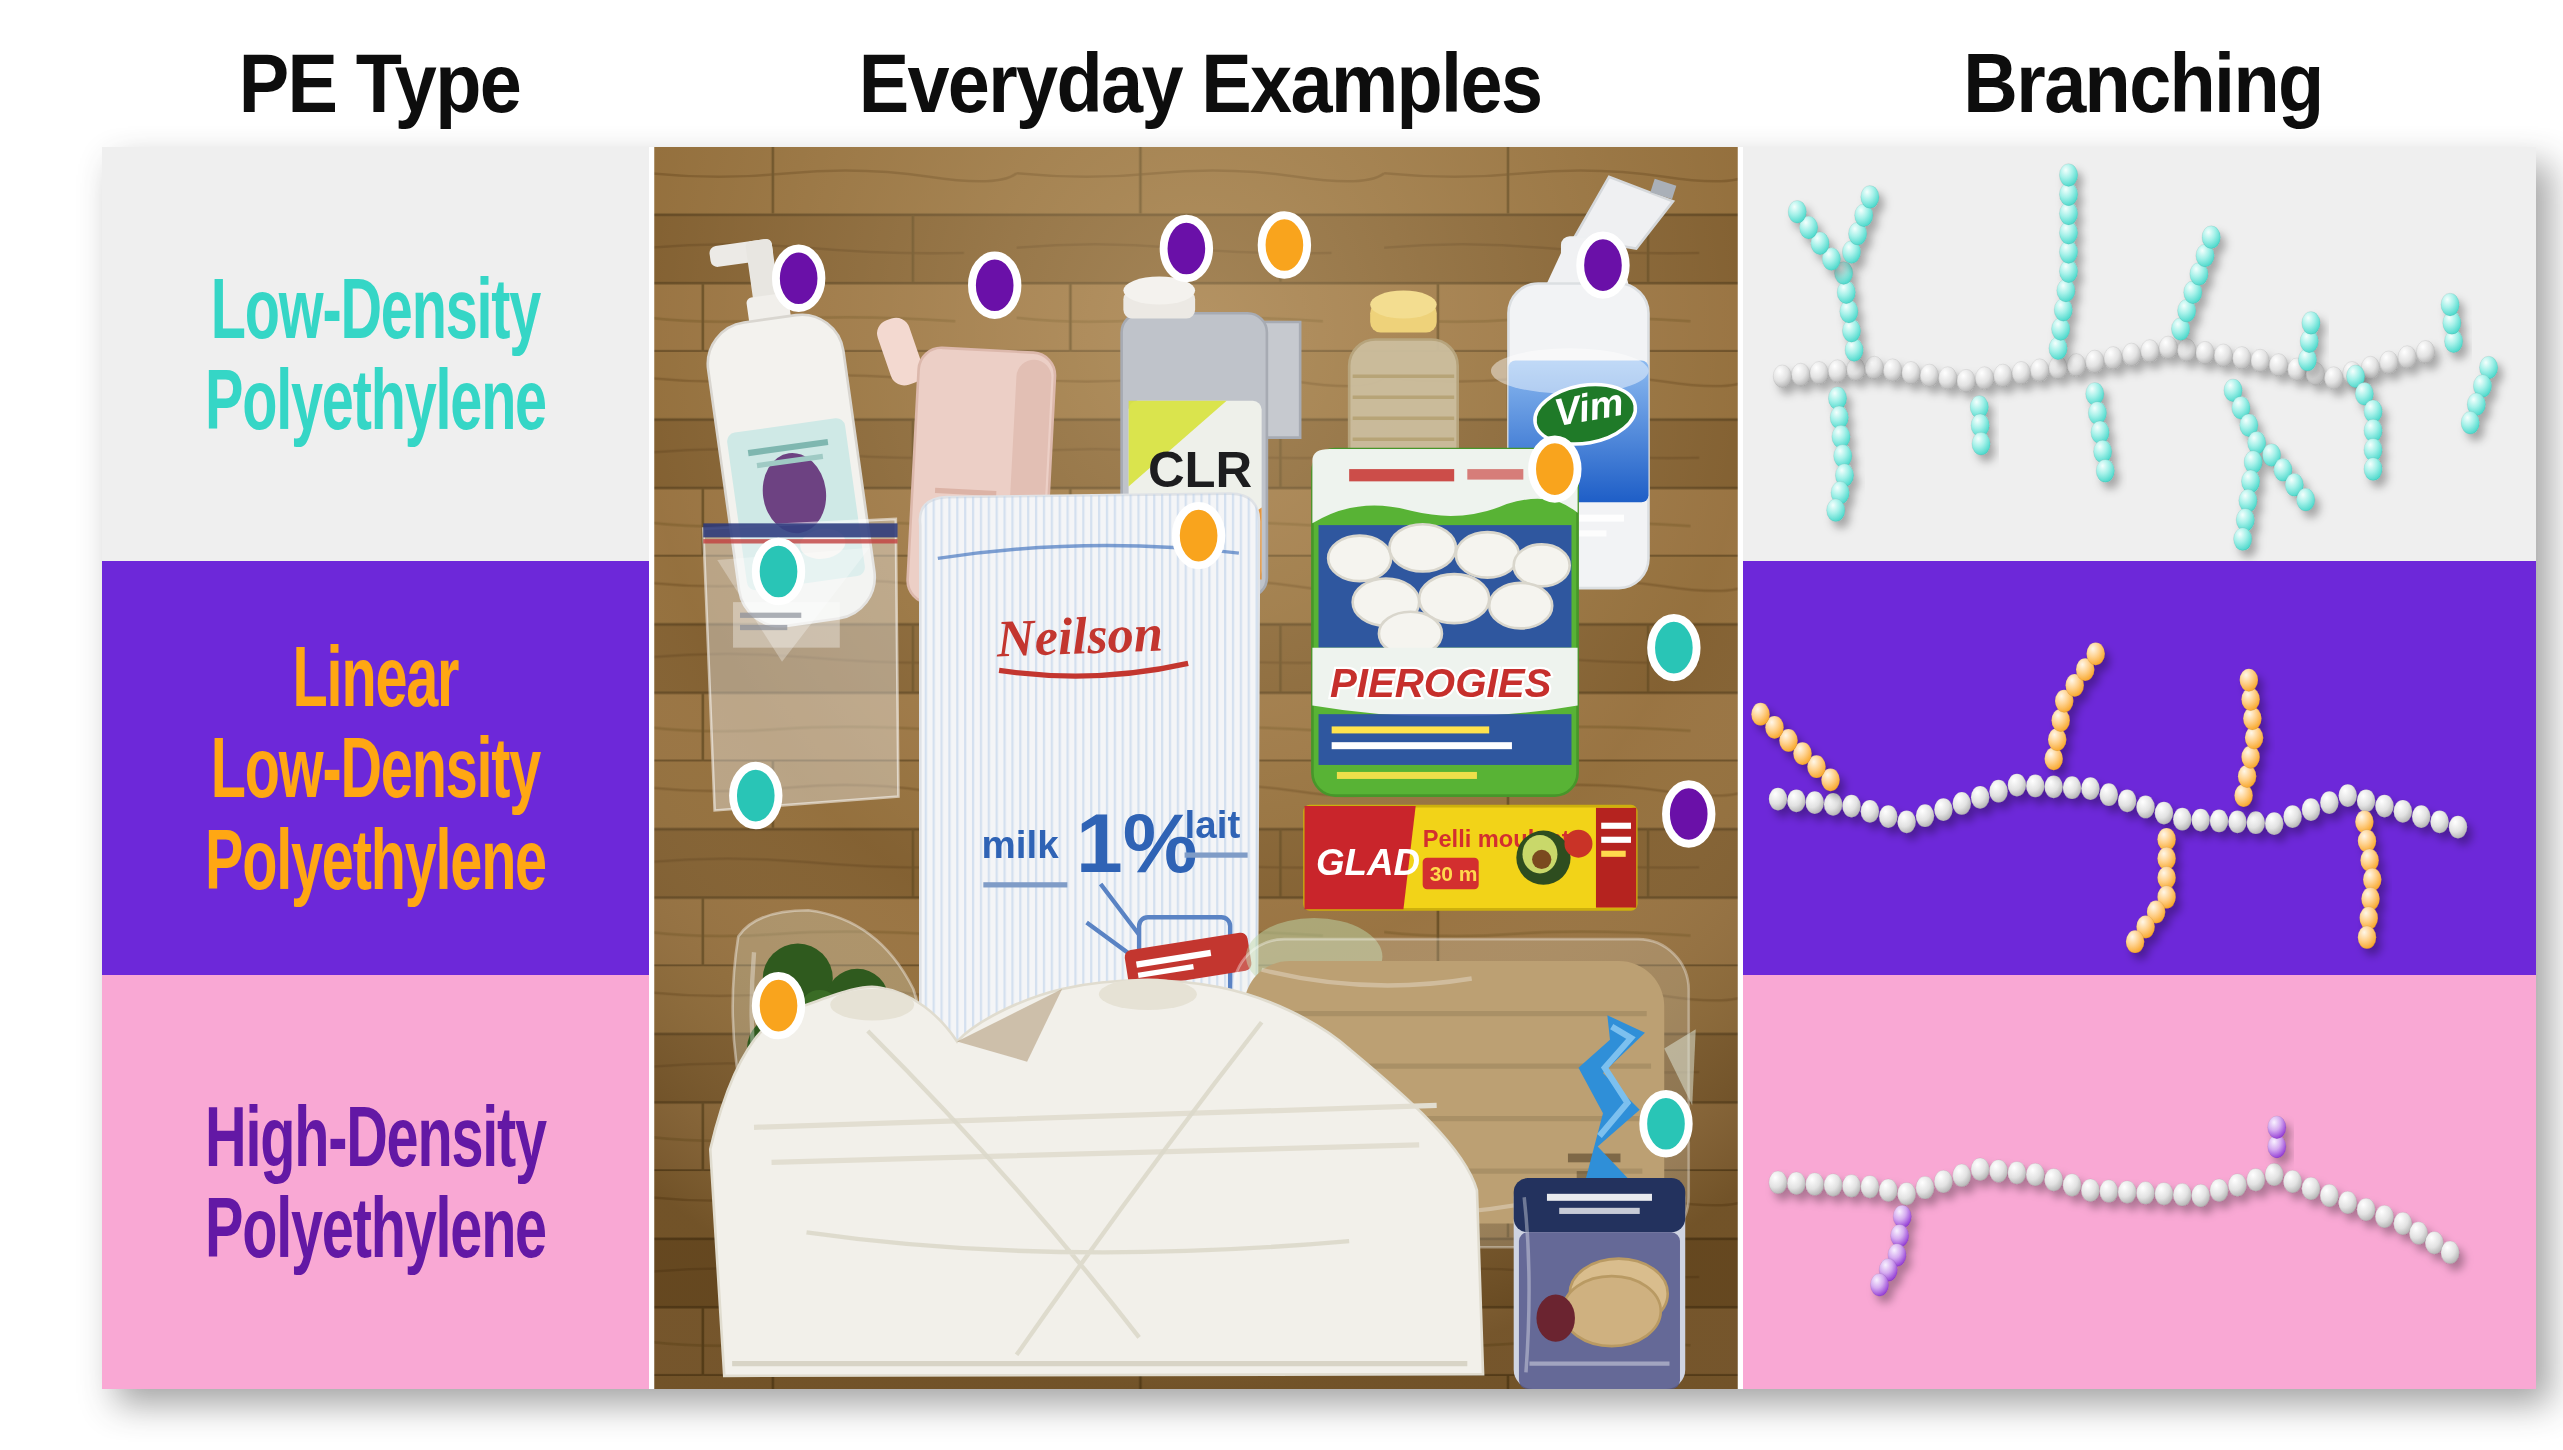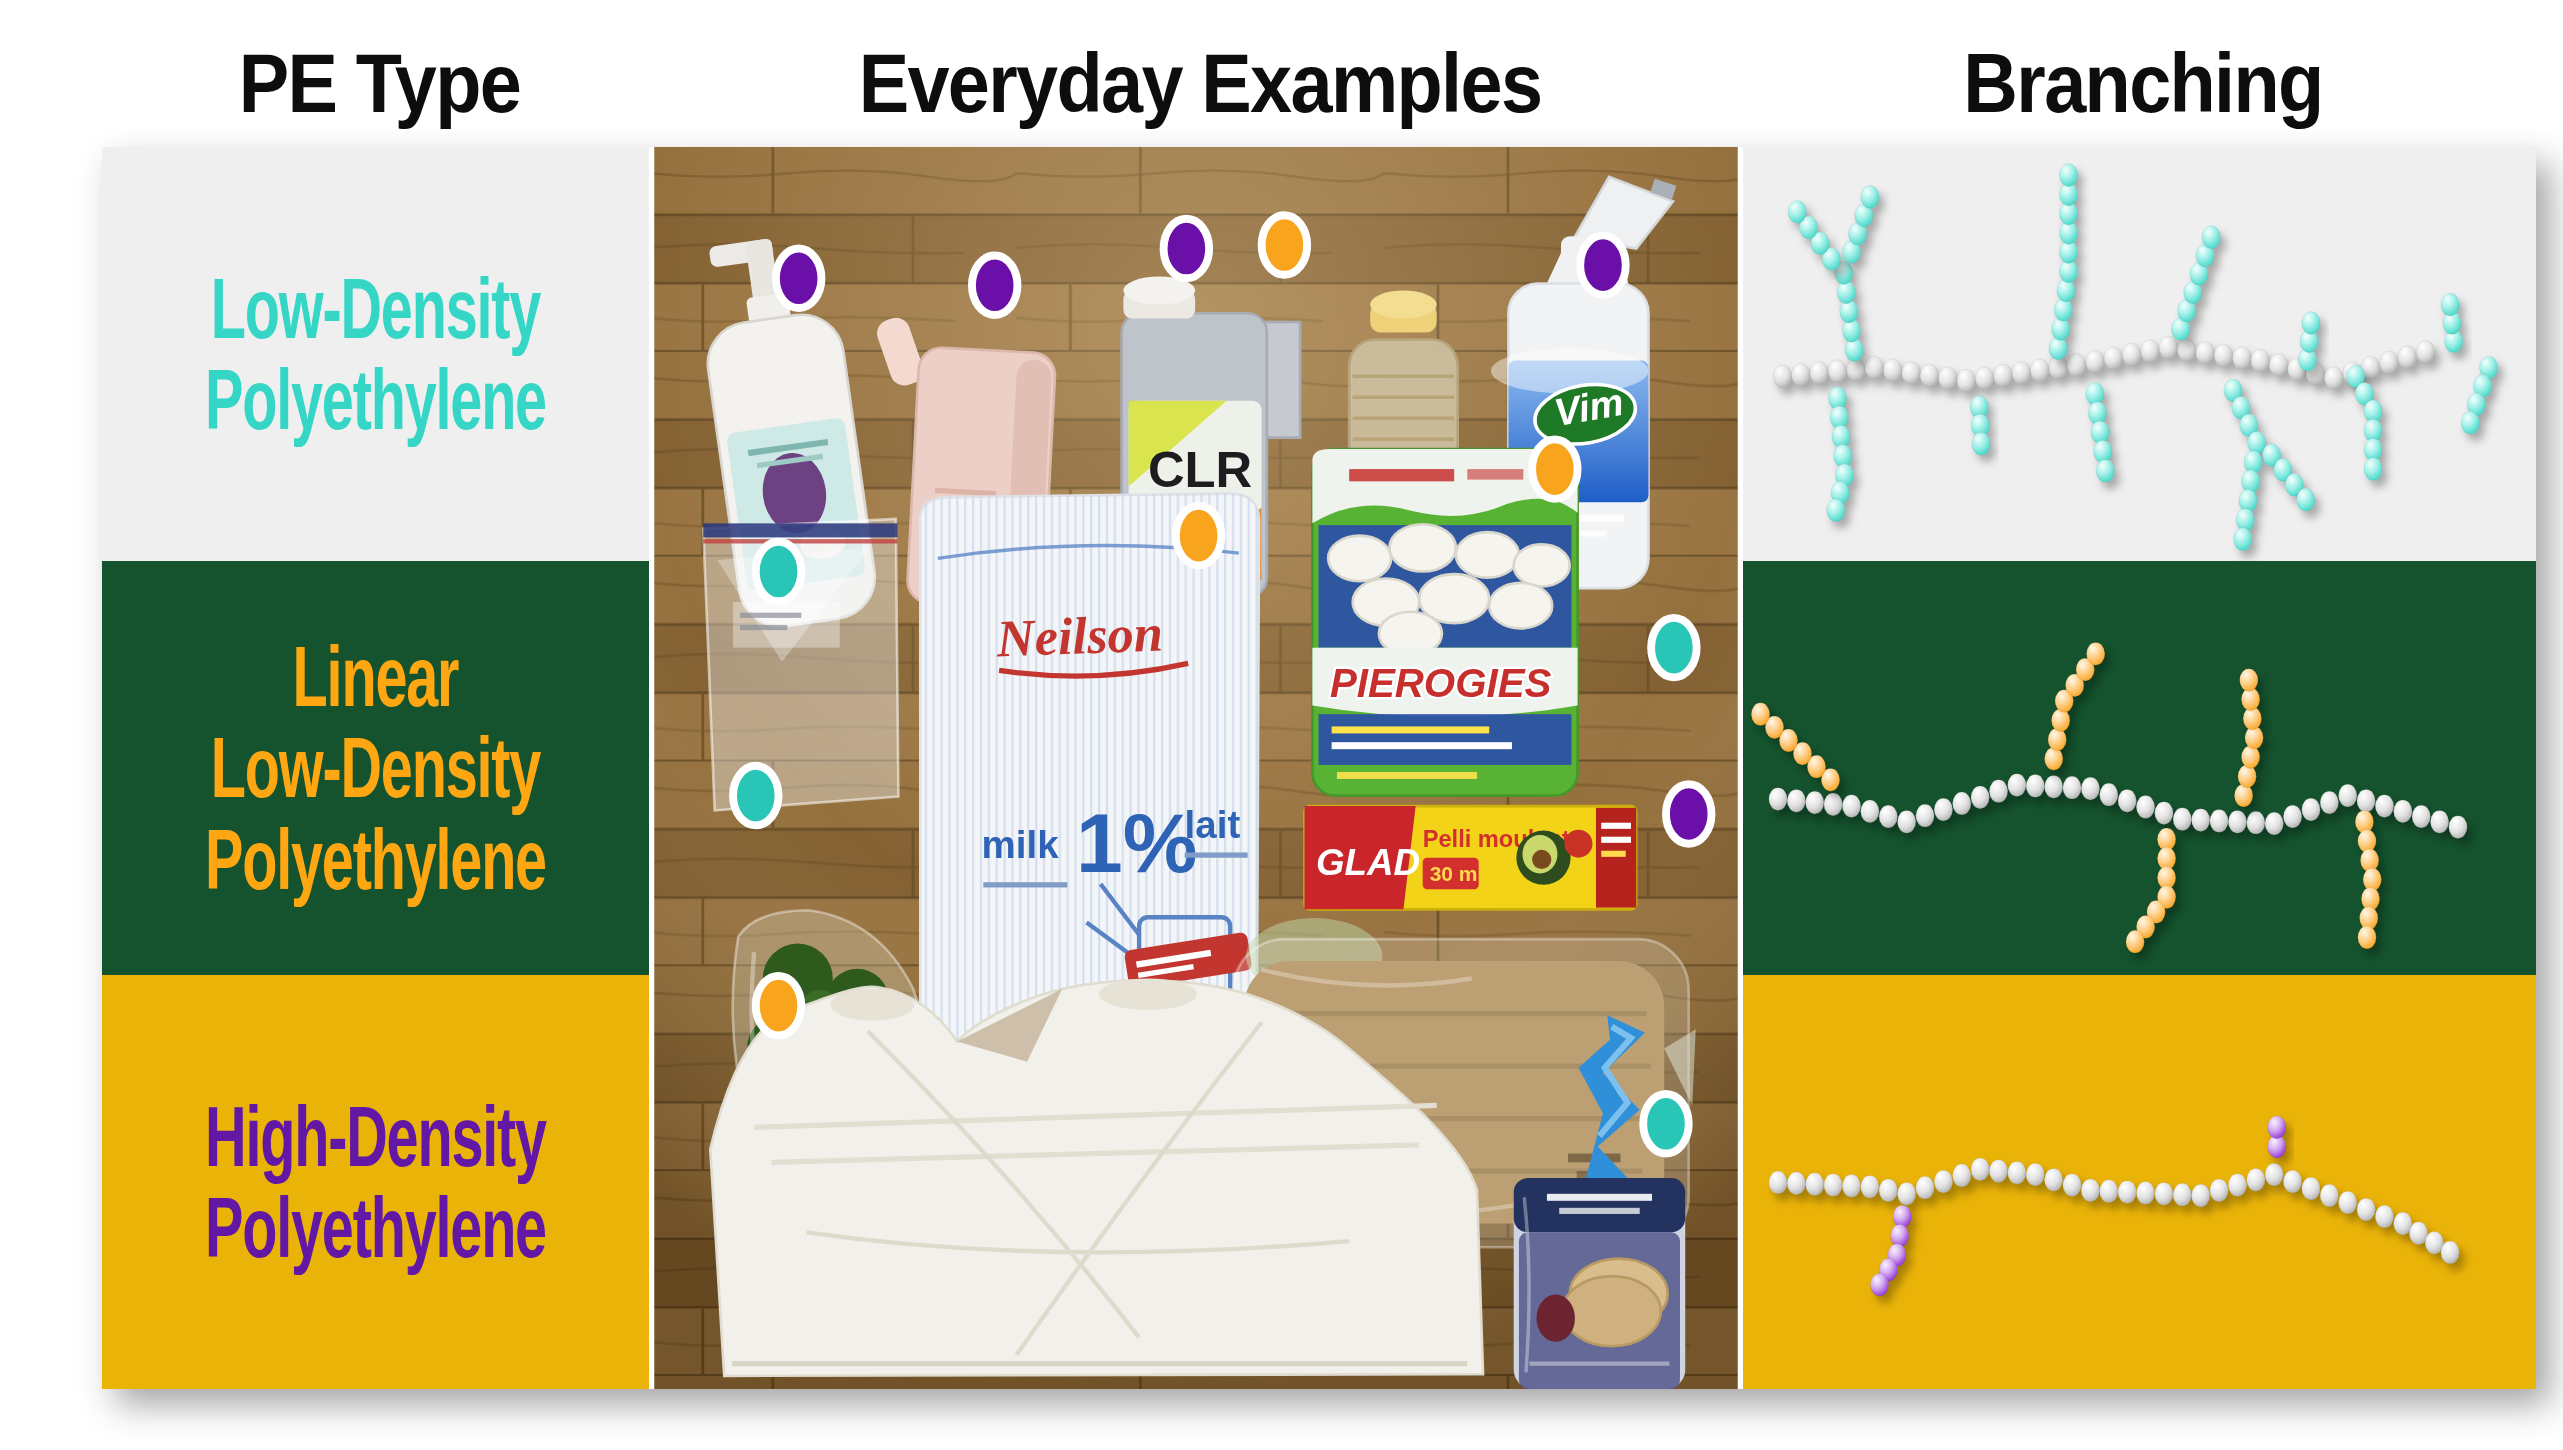--- a/index.html
+++ b/index.html
@@ -210,21 +210,21 @@
             <g filter="url(#bead-shadow)">
               <ellipse cx="852" cy="252" rx="10.5" ry="13" fill="url(#bead-teal)" stroke="rgba(0,0,0,0.08)" stroke-width="1"></ellipse>
               <ellipse cx="845" cy="273" rx="10.5" ry="13" fill="url(#bead-teal)" stroke="rgba(0,0,0,0.08)" stroke-width="1"></ellipse>
               <ellipse cx="838" cy="294" rx="10.5" ry="13" fill="url(#bead-teal)" stroke="rgba(0,0,0,0.08)" stroke-width="1"></ellipse>
               <ellipse cx="831" cy="315" rx="10.5" ry="13" fill="url(#bead-teal)" stroke="rgba(0,0,0,0.08)" stroke-width="1"></ellipse>
             </g>
           </svg>
       </div>
     </div>
 
-    <div class="pe-row" id="row-lldpe" style="background: #14532d;">
+    <div class="pe-row" id="row-lldpe" style="background: #6d28d9;">
       <div class="type-cell">
         <div class="type-label" style="color: rgb(255, 167, 19);">
           <div>Linear</div>
           <div>Low-Density</div>
           <div>Polyethylene</div>
         </div>
       </div>
       <div class="diagram-cell">
         <svg class="diagram-svg" viewBox="0 0 905 473">
             <g filter="url(#bead-shadow)">
@@ -308,21 +308,21 @@
               <ellipse cx="716" cy="342" rx="10.5" ry="13" fill="url(#bead-orange)" stroke="rgba(0,0,0,0.08)" stroke-width="1"></ellipse>
               <ellipse cx="719" cy="364" rx="10.5" ry="13" fill="url(#bead-orange)" stroke="rgba(0,0,0,0.08)" stroke-width="1"></ellipse>
               <ellipse cx="717" cy="386" rx="10.5" ry="13" fill="url(#bead-orange)" stroke="rgba(0,0,0,0.08)" stroke-width="1"></ellipse>
               <ellipse cx="715" cy="408" rx="10.5" ry="13" fill="url(#bead-orange)" stroke="rgba(0,0,0,0.08)" stroke-width="1"></ellipse>
               <ellipse cx="713" cy="430" rx="10.5" ry="13" fill="url(#bead-orange)" stroke="rgba(0,0,0,0.08)" stroke-width="1"></ellipse>
             </g>
           </svg>
       </div>
     </div>
 
-    <div class="pe-row" id="row-hdpe" style="background: #eab308;">
+    <div class="pe-row" id="row-hdpe" style="background: #f9a8d4;">
       <div class="type-cell">
         <div class="type-label" style="color: rgb(99, 24, 165);">
           <div>High-Density</div>
           <div>Polyethylene</div>
         </div>
       </div>
       <div class="diagram-cell">
         <svg class="diagram-svg" viewBox="0 0 905 473">
             <g filter="url(#bead-shadow)">
               <ellipse cx="40" cy="237" rx="10.5" ry="13" fill="url(#bead-gray)" stroke="rgba(0,0,0,0.08)" stroke-width="1"></ellipse>

